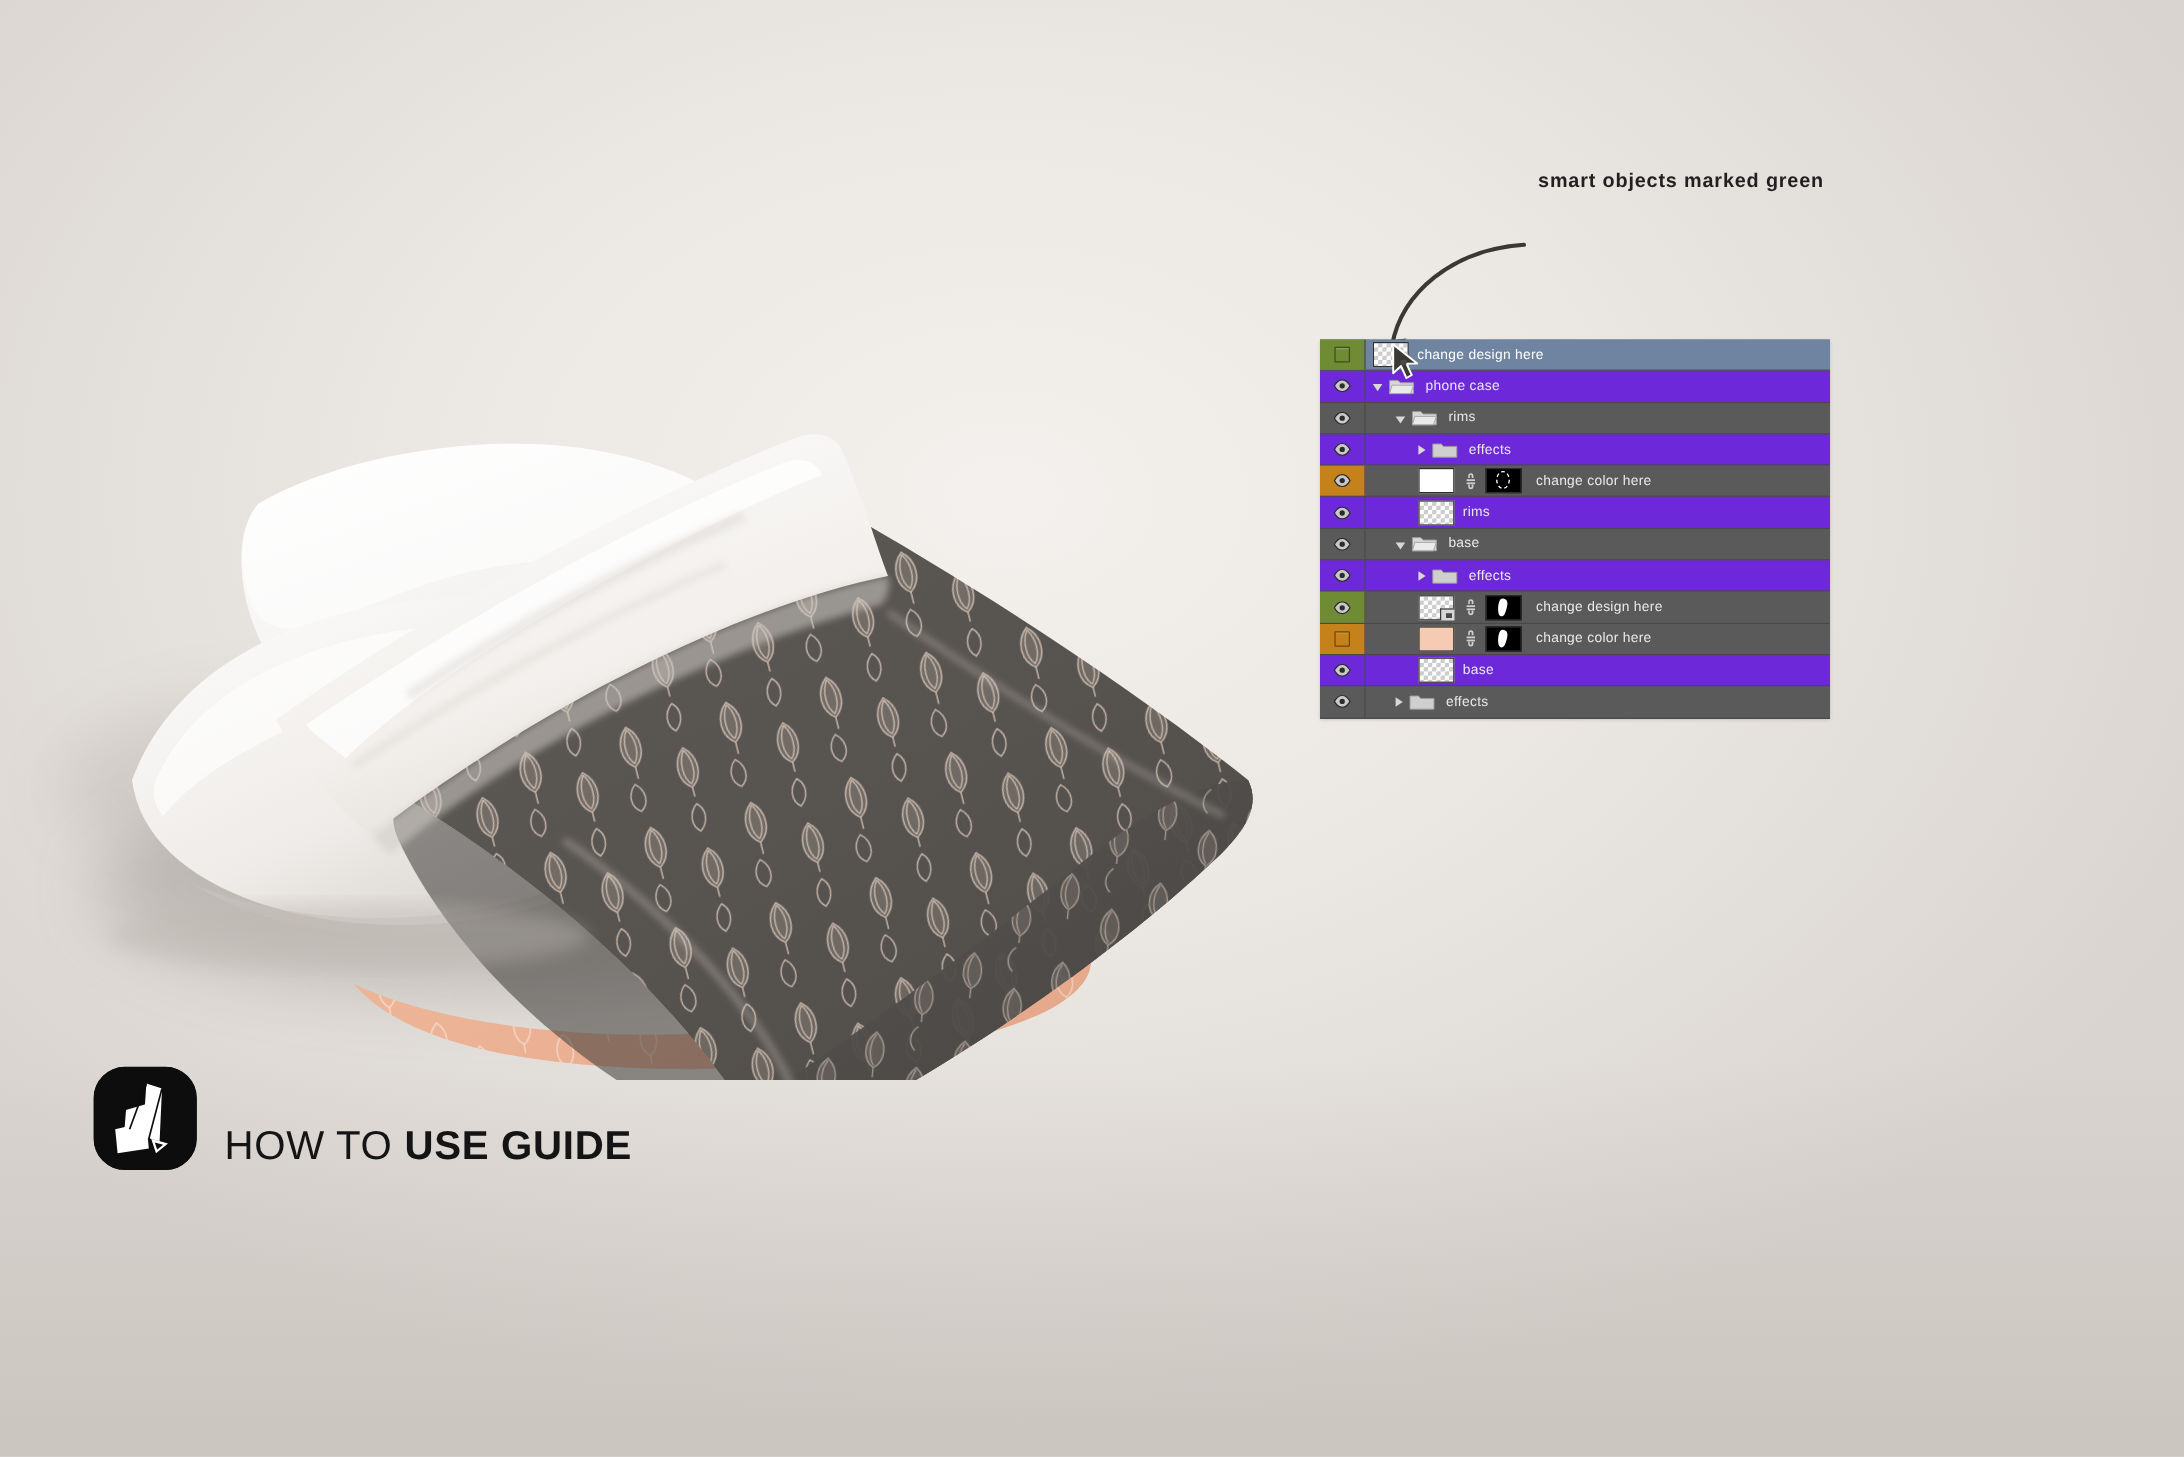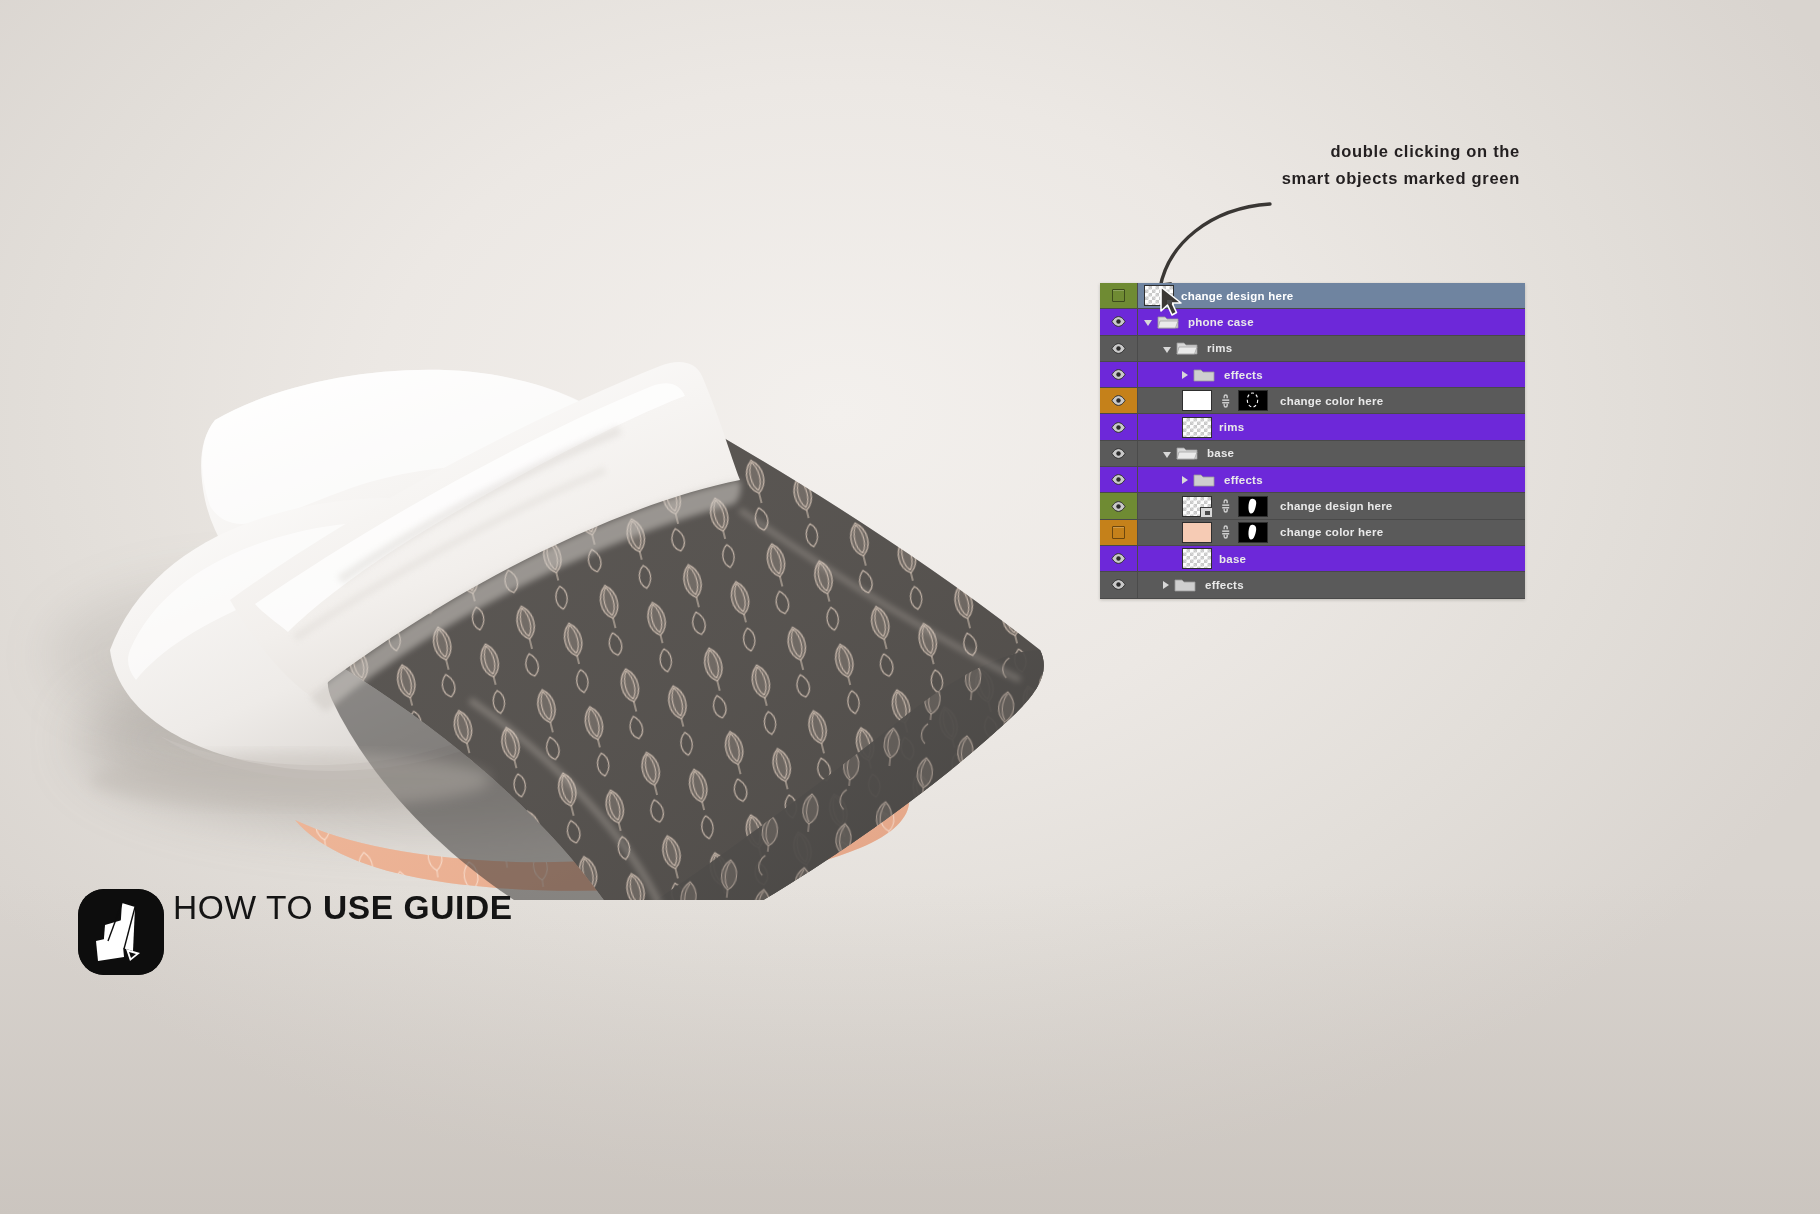--- a/index.html
+++ b/index.html
@@ -43,21 +43,20 @@
   #calloutArrow{ position:absolute; left:1120px; top:196px; width:260px; height:130px; }
 
   
   #layers{
     position:absolute; left:1100px; top:283px;
     width:425px;
     background:#535353;
     box-shadow:0 1px 3px rgba(80,74,68,.28);
     font-size:11.5px;
     user-select:none;
-    font-weight:bold;
   }
   .lrow{
     display:flex; align-items:center;
     height:26.3px;
     border-bottom:1px solid #494949;
     background:#5a5a5a;
     color:#e9e9e9;
     position:relative;
   }
   .lrow.selected{ background:#6f84a0; }
@@ -145,21 +144,21 @@
   }
   .lname{ white-space:nowrap; letter-spacing:.25px; }
   .lrow.selected .lname{ color:#ffffff; }
 
   
   #cursor{ position:absolute; left:1157px; top:285px; width:30px; height:32px; }
 
   
   #footer{
     position:absolute; left:78px; top:889px;
-    display:flex; align-items:flex-start; gap:9px;
+    display:flex; align-items:flex-end; gap:23px;
   }
   #logoMark{
     width:86px;height:86px;flex:0 0 auto;
     background:#0d0d0d;
     border-radius:26px;
     position:relative; overflow:hidden;
   }
   #footerText{
     font-size:33.5px; letter-spacing:.6px; color:#141414; white-space:nowrap;
   }
@@ -324,21 +323,20 @@
       <path d="M430 520 C520 582 590 660 620 726" stroke="#f0e6dc" stroke-width="6" fill="none"></path>
       <path d="M700 330 C800 400 900 460 980 500" stroke="#efe4da" stroke-width="5" fill="none"></path>
     </g>
 
     <ellipse cx="560" cy="770" rx="330" ry="36" fill="#b6b0a9" opacity=".45" filter="url(#blurSm)"></ellipse>
     <ellipse cx="250" cy="600" rx="200" ry="28" fill="#bdb7b0" opacity=".4" filter="url(#blurSm)"></ellipse>
   </svg>
 </div>
 
 <div id="callout">
-  <div>double clicking  on the</div>
   <div>smart objects marked green</div>
 </div>
 
 <svg id="calloutArrow" viewBox="0 0 260 130">
   <path d="M150 8 C90 12 48 48 40 92" stroke="#3a3734" stroke-width="3.4" fill="none" stroke-linecap="round"></path>
   <path d="M28 122 L52 86 L36 88 Z" fill="#3a3734"></path>
 </svg>
 
 <div id="layers">
     <div class="lrow selected">

